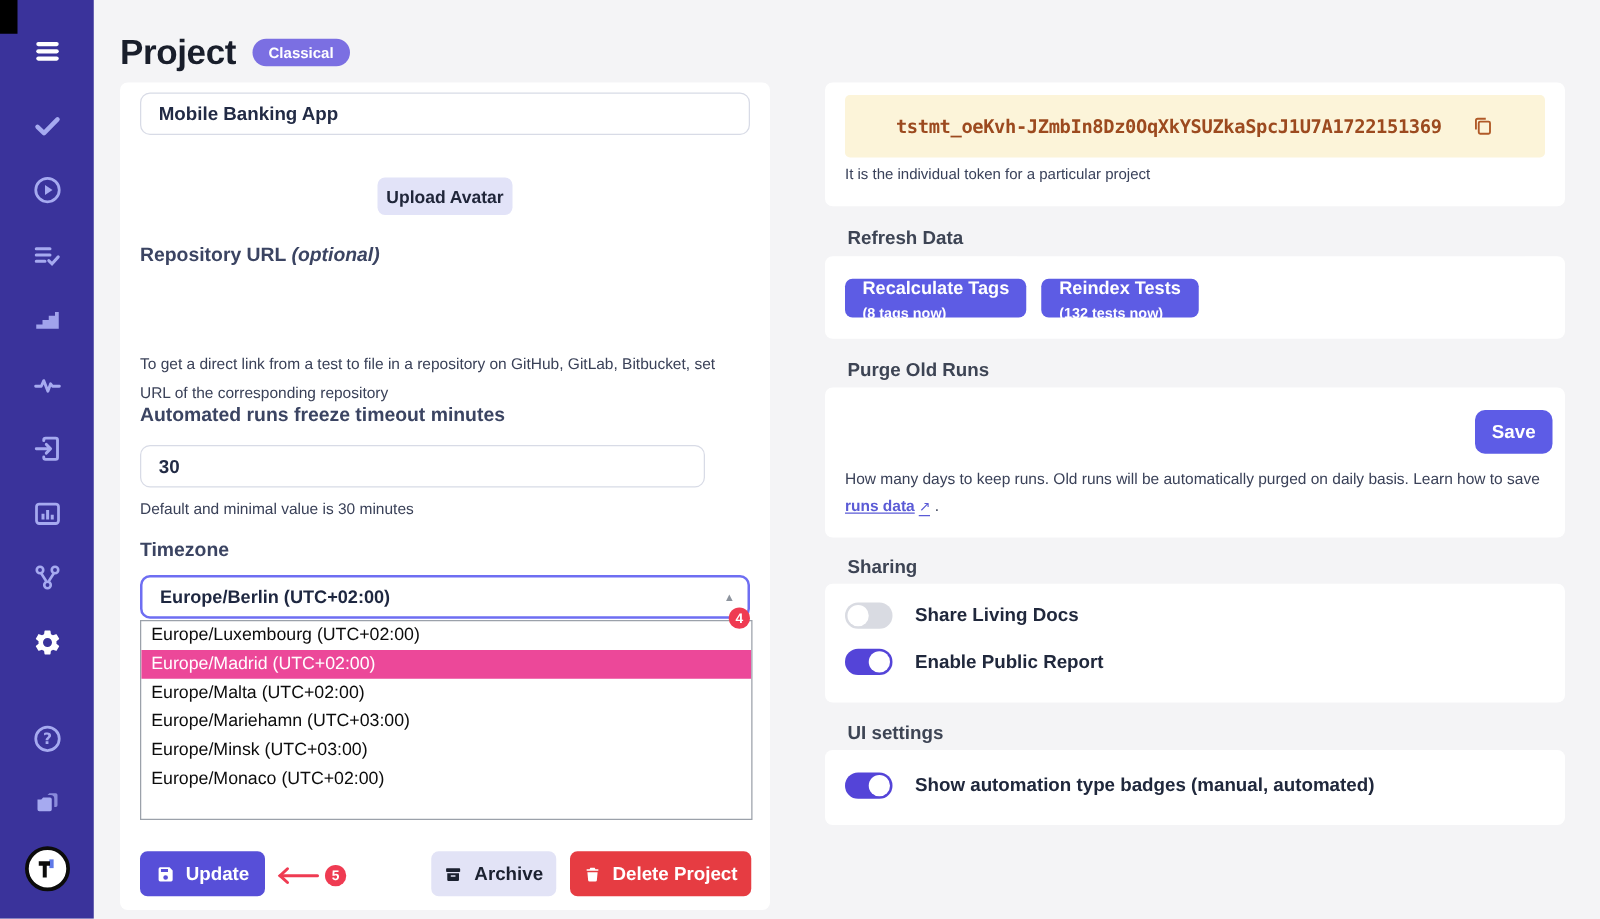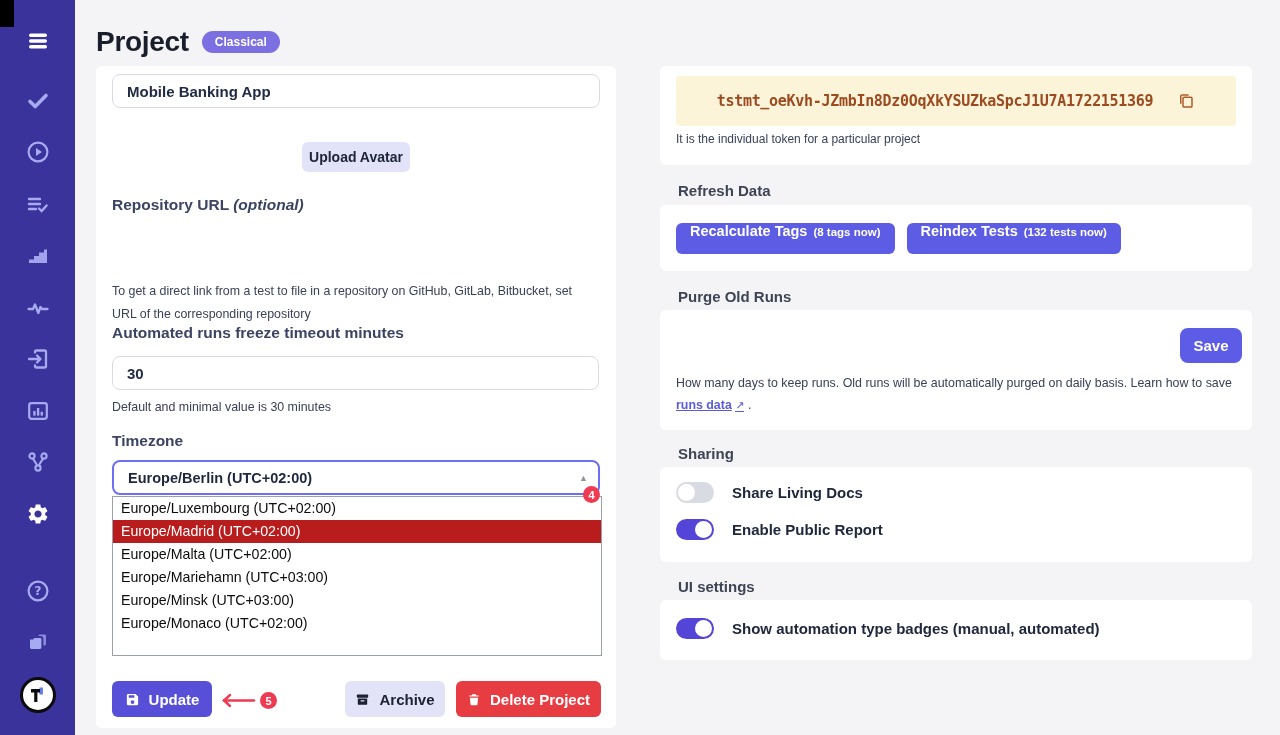--- a/index.html
+++ b/index.html
@@ -31,38 +31,38 @@
 
   .upload-btn { position:absolute; left:206px; top:76px; width:108px; height:30px; background:#e2e3f8; border:none; border-radius:6px; font-family:inherit; font-size:14px; font-weight:700; color:#20263a; cursor:pointer; }
 
   .tz-select { position:absolute; left:16px; top:394px; width:488px; height:35px; border:2px solid #6e6ef2; border-radius:8px; background:#fff; display:flex; align-items:center; padding:0 14px; font-size:14.5px; font-weight:600; color:#1e2740; cursor:pointer; }
   .tz-caret { position:absolute; right:10px; font-size:9px; color:#8d949e; }
   .num-badge { position:absolute; width:17px; height:17px; border-radius:50%; background:#ef3b52; color:#fff; font-size:11px; font-weight:700; display:flex; align-items:center; justify-content:center; z-index:8; }
   .badge-4 { left:487px; top:420px; }
 
   .tz-dropdown { position:absolute; left:16px; top:430px; width:490px; height:160px; background:#fff; border:1px solid #9ba1aa; z-index:7; overflow:hidden; }
   .tz-option { height:22.85px; display:flex; align-items:center; padding:0 8px; font-size:14.2px; color:#0c0c0c; cursor:pointer; }
-  .tz-option.selected { background:#b91c1c; color:#fff;text-align:right; }
+  .tz-option.selected { background:#ec4899; color:#fff;text-align:right; }
 
   .btn-row { position:absolute; left:16px; top:615px; width:488px; height:36px; }
   .btn { border:none; border-radius:6px; font-family:inherit; font-size:15px; font-weight:700; cursor:pointer; display:inline-flex; align-items:center; justify-content:center; gap:9px; height:36px; }
   .btn-update { position:absolute; left:0; top:0; width:100px; background:#574fd8; color:#fff; }
   .btn-archive { position:absolute; left:233px; top:0; width:100px; background:#e2e3f6; color:#1b2130; }
   .btn-delete { position:absolute; left:344px; top:0; width:145px; background:#e63c42; color:#fff; }
   .update-pointer { position:absolute; left:106px; top:11px; display:flex; align-items:center; gap:4px; }
 
   
   .token-card { left:660px; top:66px; width:592px; height:99px; }
   .token-box { position:absolute; left:16px; top:10px; width:560px; height:50px; background:#fcf4d9; border-radius:4px; display:flex; align-items:center; justify-content:center; gap:24px; }
   .token-text { font-family:"DejaVu Sans Mono","Liberation Mono",monospace; font-size:15px; font-weight:700; color:#9c4a1f; letter-spacing:-0.3px; }
   .copy-btn { background:none; border:none; cursor:pointer; display:flex; padding:0; }
   .token-caption { position:absolute; left:16px; top:66px; font-size:12px; color:#39415a; font-weight:500; }
 
   .refresh-card { left:660px; top:205px; width:592px; height:66px; }
-  .action-btn { border:none; border-radius:6px; background:#5d5ce4; color:#fff; font-family:inherit; height:31px; padding:0 14px; cursor:pointer; display:inline-flex; align-items:baseline; gap:6px; }
+  .action-btn { border:none; border-radius:6px; background:#5d5ce4; color:#fff; font-family:inherit; height:31px; padding:0 14px; cursor:pointer; display:inline-flex; align-items:baseline; gap:6px;flex-direction:column; }
   .action-btn .main { font-size:14.5px; font-weight:700; }
   .action-btn .sub { font-size:11.5px; font-weight:600; }
   .refresh-inner { position:absolute; left:16px; top:18px; display:flex; gap:12px; }
 
   .purge-card { left:660px; top:310px; width:592px; height:120px; }
   .purge-input { left:16px; top:18px; width:496px; height:35px; font-weight:600; }
   .btn-save { position:absolute; left:520px; top:18px; width:62px; height:35px; background:#5d5ce6; color:#fff; font-size:15px; font-weight:700; border:none; border-radius:8px; font-family:inherit; cursor:pointer; }
   .purge-help { position:absolute; left:16px; top:62px; width:560px; font-size:12.4px; color:#3a4158; line-height:1.8; font-weight:500; }
   .purge-help a { color:#5b5bd6; font-weight:700; text-decoration:underline; }
   .ext-ico { color:#5b5bd6; border-bottom:1px solid #5b5bd6; font-size:11px; }
@@ -189,21 +189,21 @@
 
   <button class="upload-btn">Upload Avatar</button>
 
   <div class="field-label" style="top:130px">
     <span>Repository URL</span>
     <span class="opt">(optional)</span>
   </div>
   <div class="help-text" style="top:214px;width:486px;">To get a direct link from a test to file in a repository on GitHub, GitLab, Bitbucket, set URL of the corresponding repository</div>
 
   <div class="field-label" style="top:258px">Automated runs freeze timeout minutes</div>
-  <input class="text-input" style="left: 16px; top: 290px; width: 487px; height: 34px;" value="30">
+  <input class="text-input" style="left: 16px; top: 290px; width: 452px; height: 34px;" value="30">
   <div class="help-text" style="top:330px">Default and minimal value is 30 minutes</div>
 
   <div class="field-label" style="top:366px">Timezone</div>
   <div class="tz-select">
     <span>Europe/Berlin (UTC+02:00)</span>
     <span class="tz-caret">▲</span>
   </div>
   <span class="num-badge badge-4">4</span>
 
   <div class="tz-dropdown">

